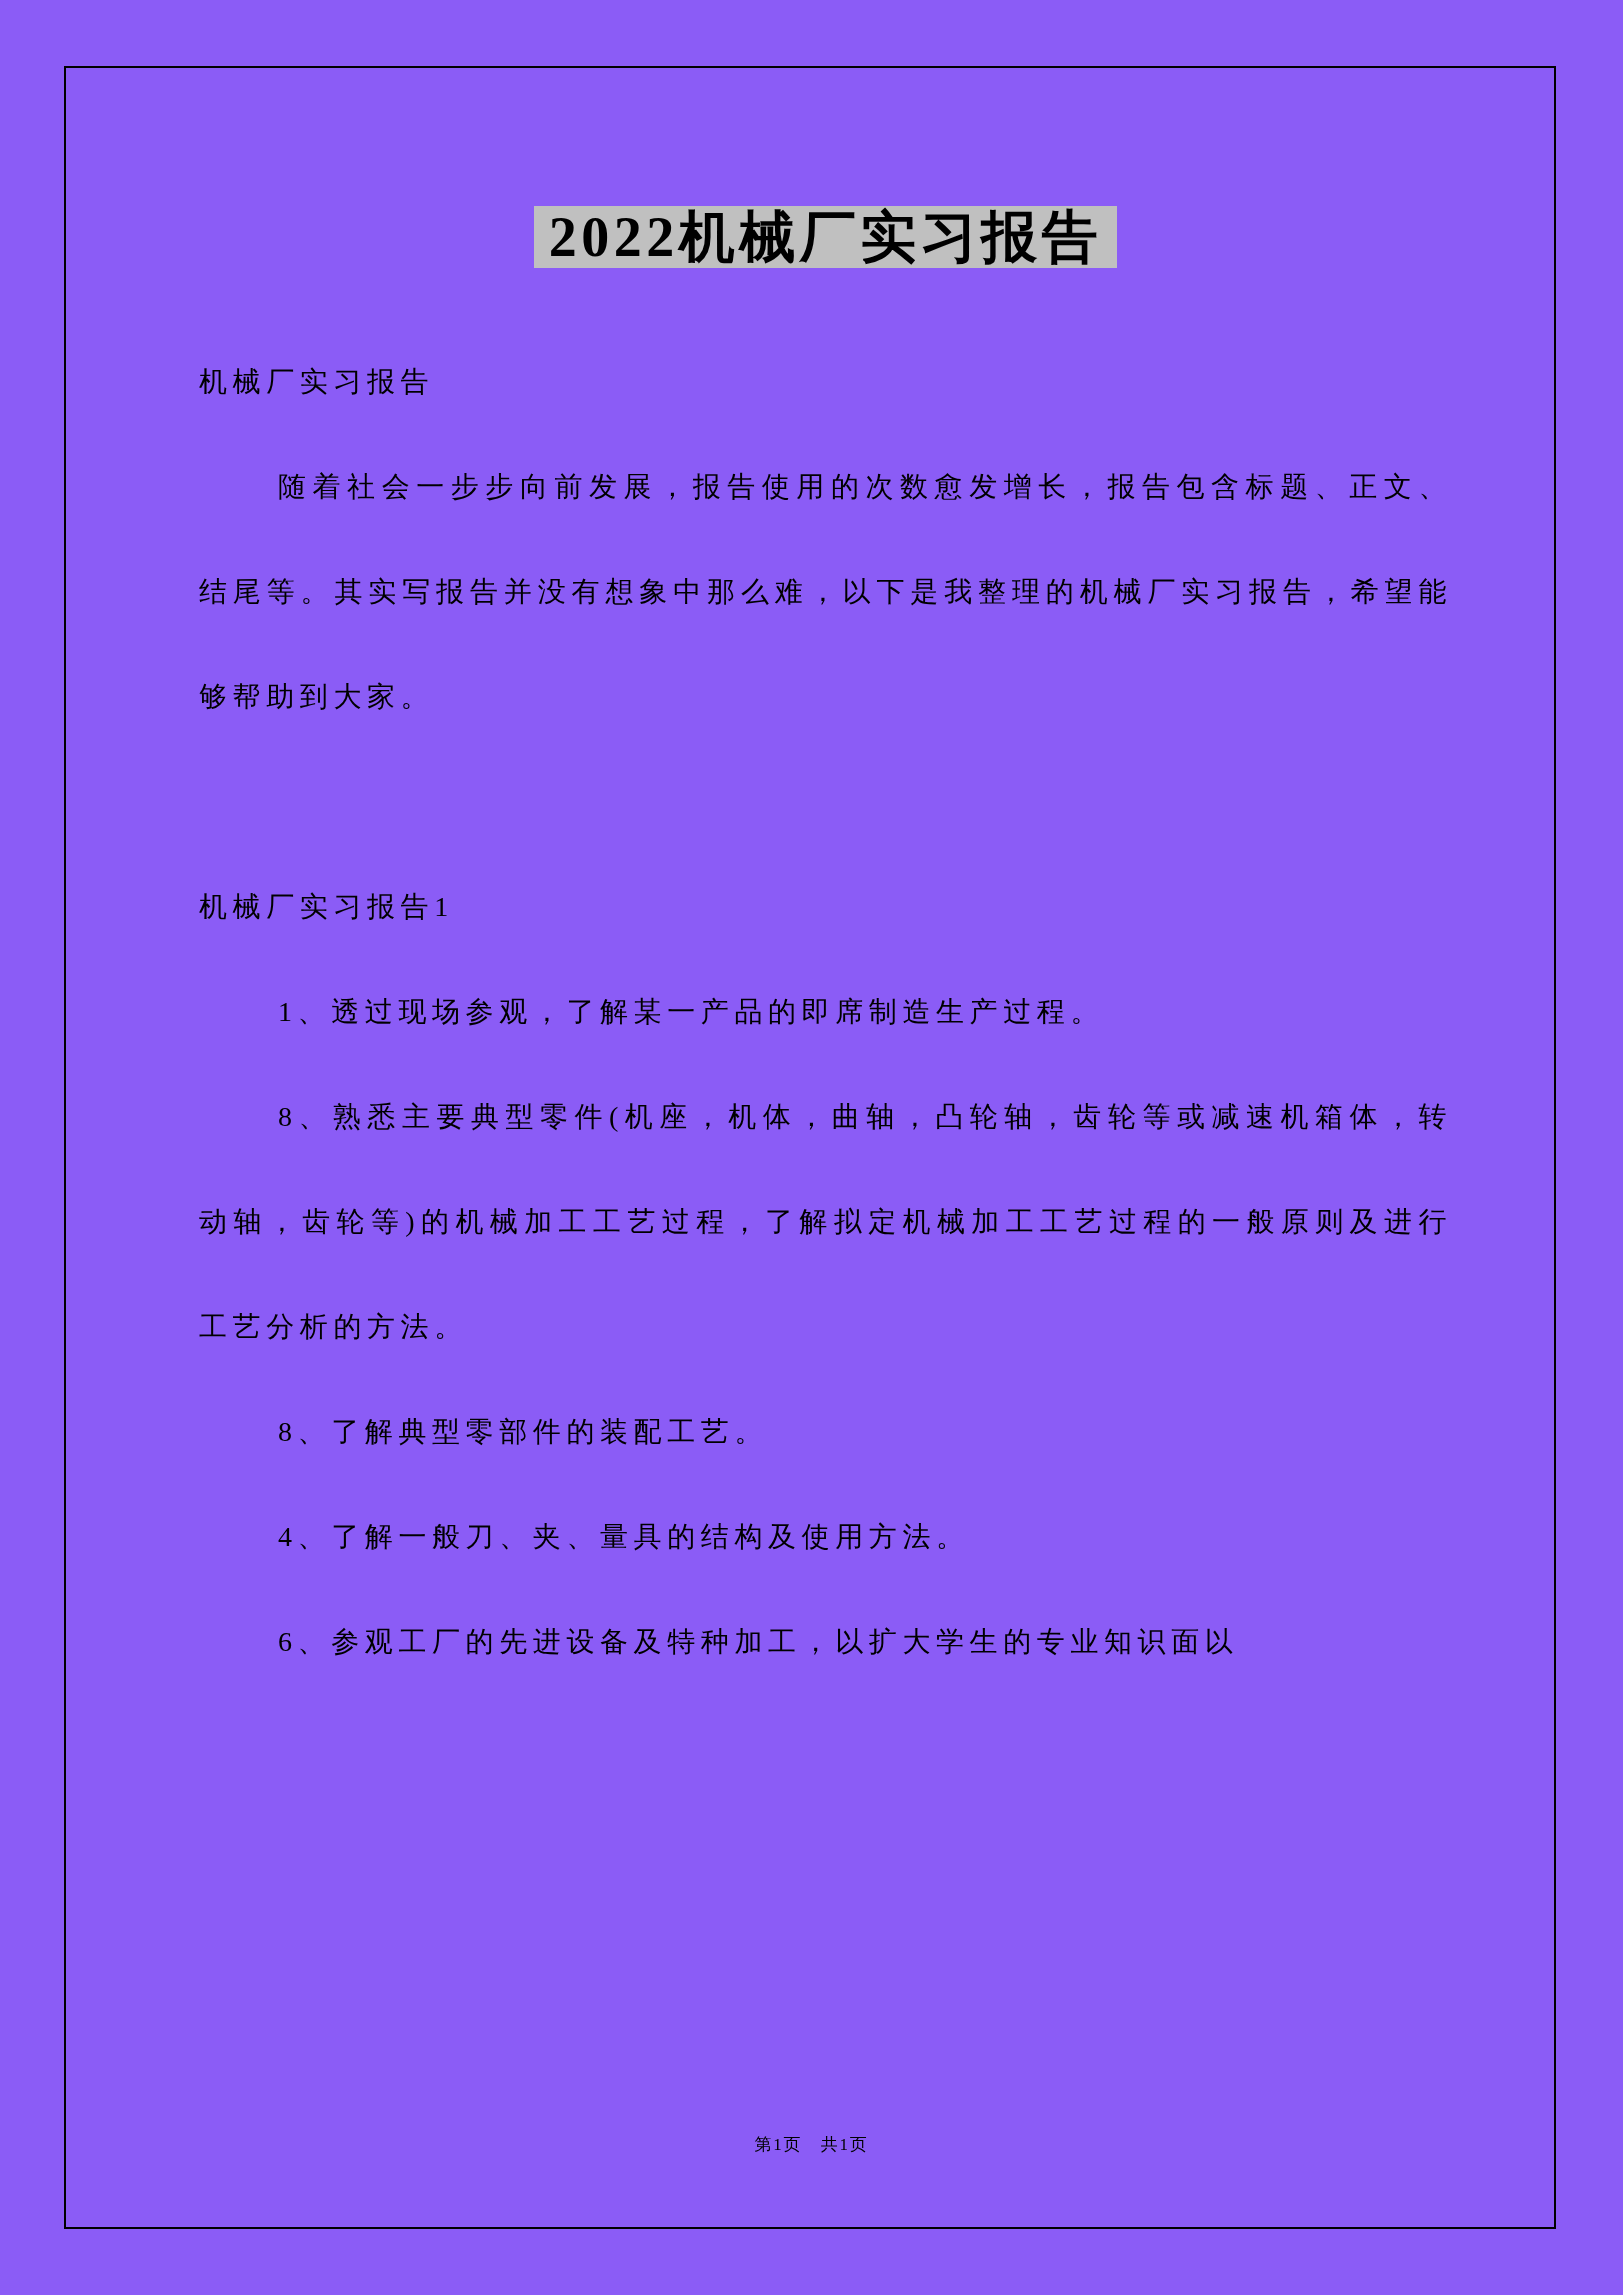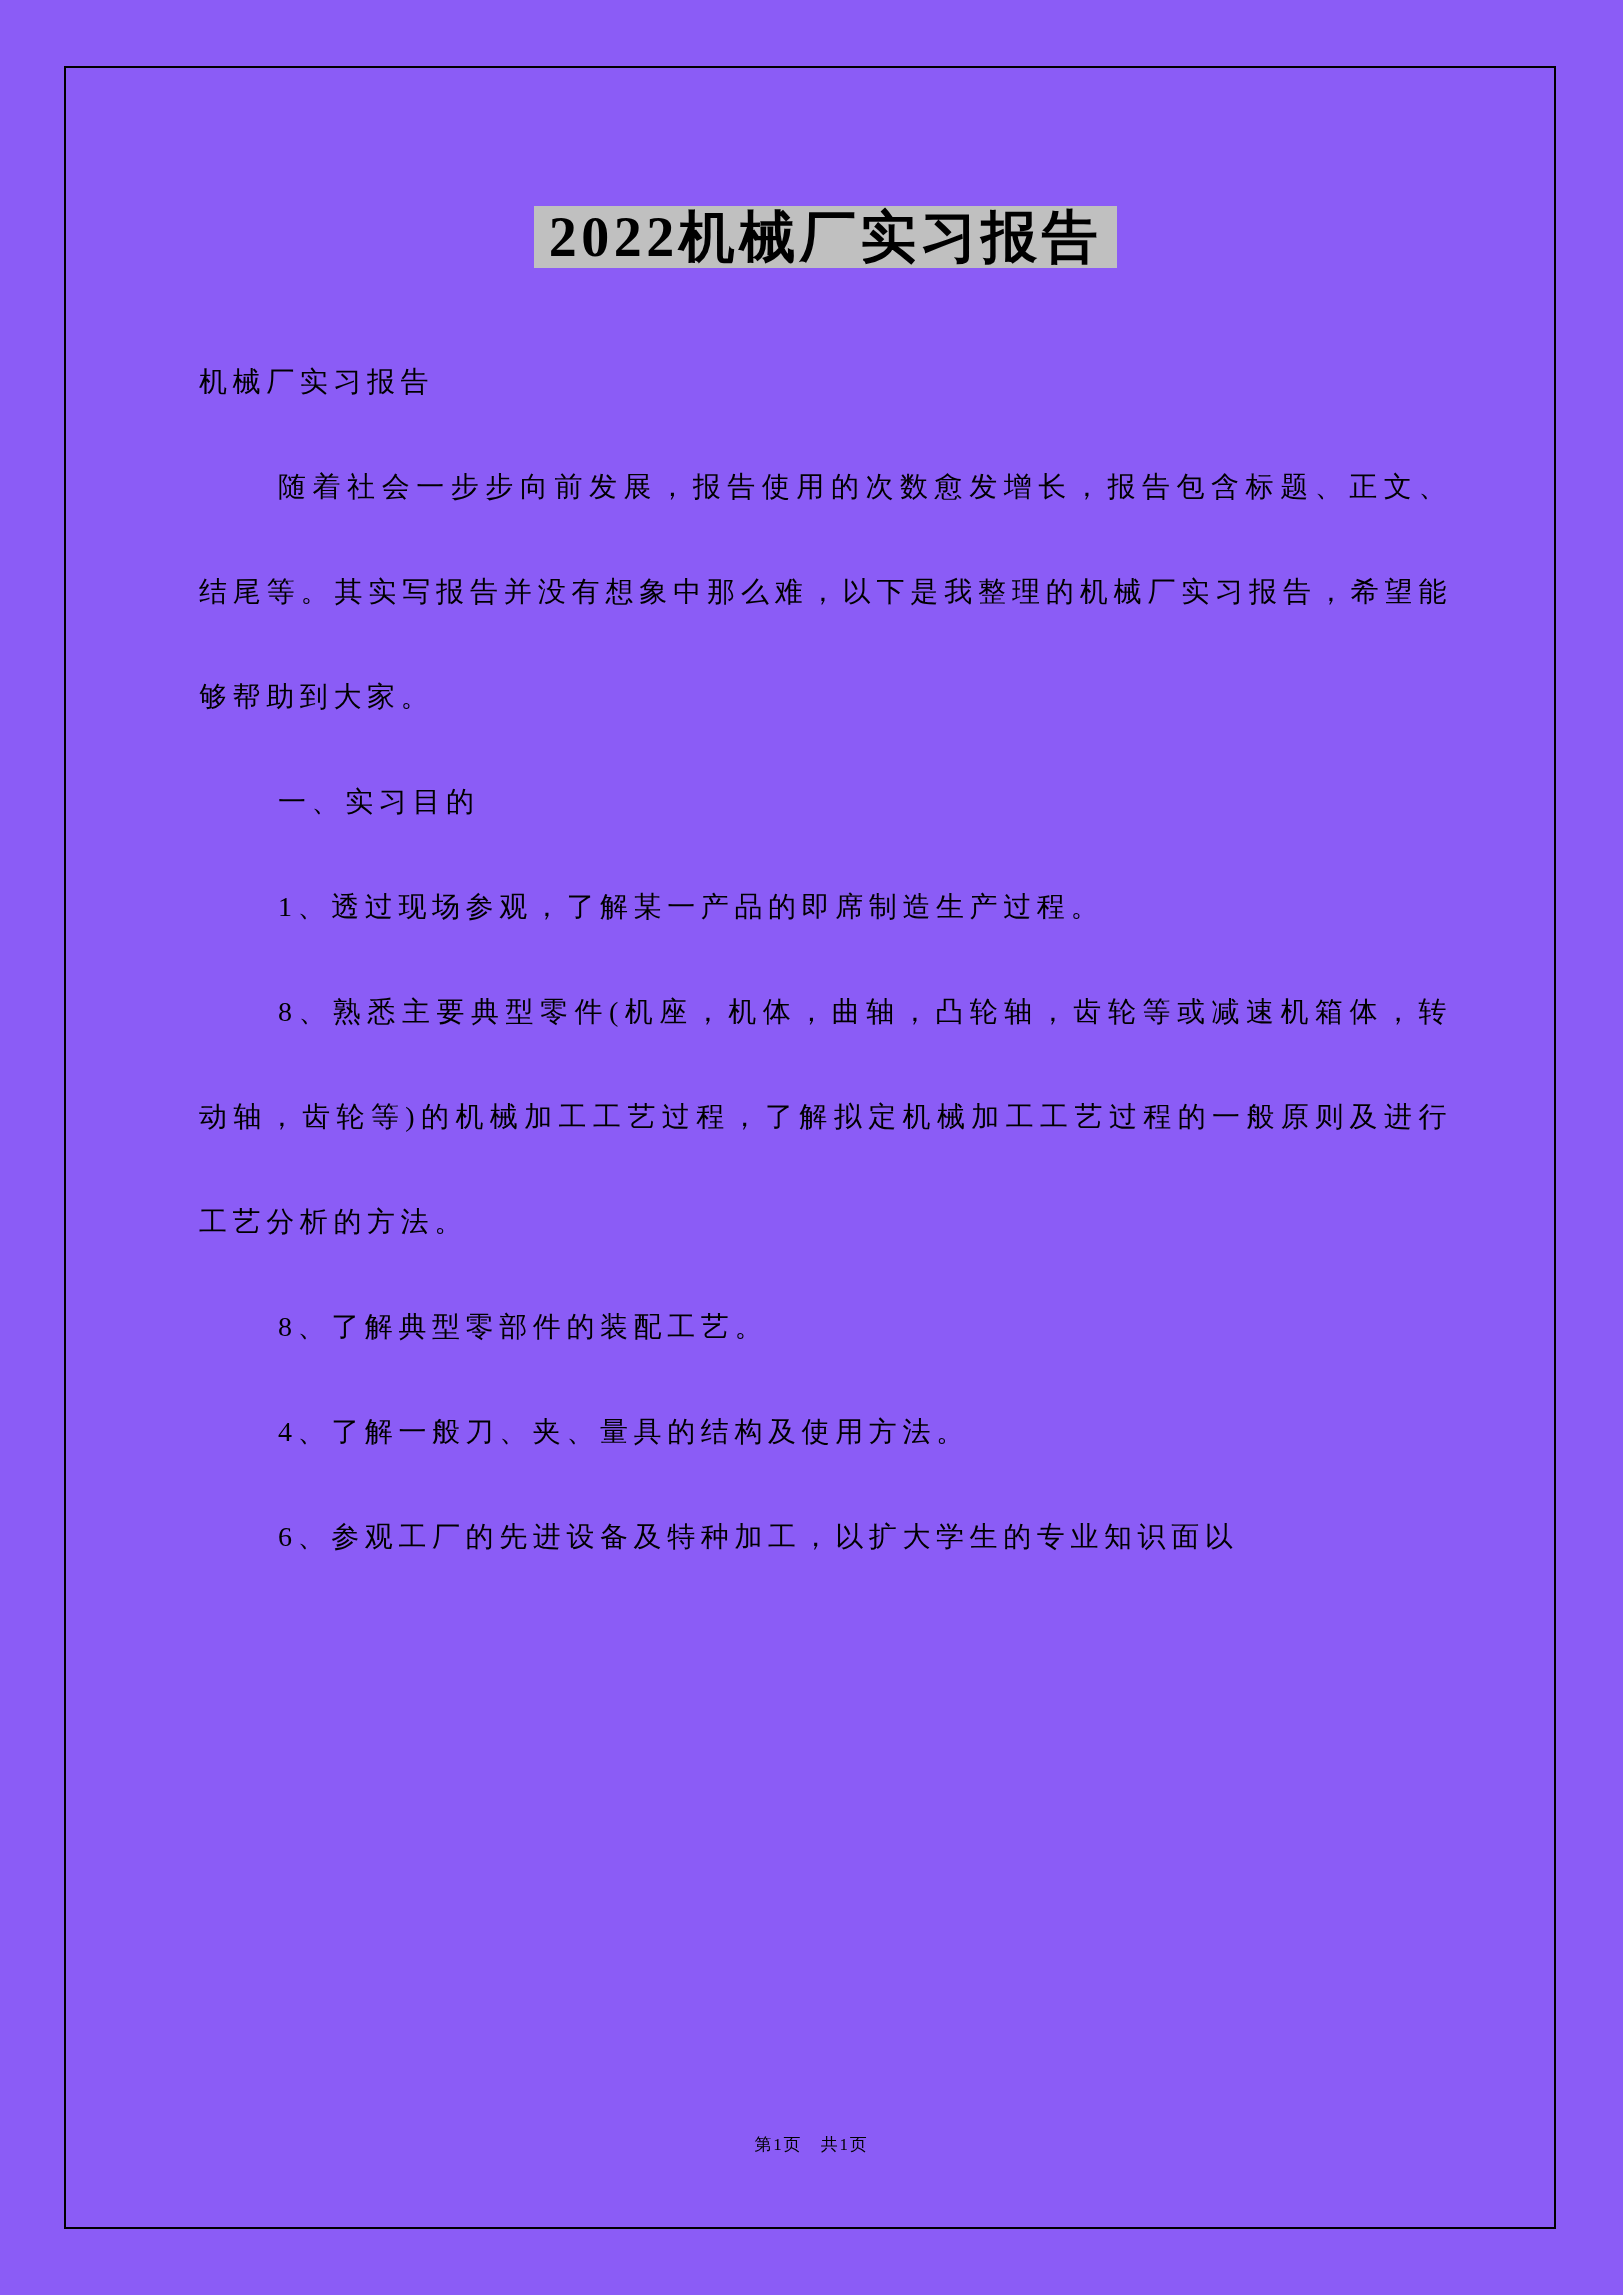--- a/index.html
+++ b/index.html
@@ -72,21 +72,21 @@
 </head>
 <body>
 
 <div class="page" style="color: rgb(0, 0, 0); background: #8b5cf6;">
   <div class="page-border"></div>
   <div class="content">
     <h1 class="doc-title"><span class="title-highlight" style="background: rgb(192, 192, 192);">2022机械厂实习报告</span></h1>
     <div id="paragraphs">
         <p class="para">机械厂实习报告</p>
         <p class="para indent">随着社会一步步向前发展，报告使用的次数愈发增长，报告包含标题、正文、结尾等。其实写报告并没有想象中那么难，以下是我整理的机械厂实习报告，希望能够帮助到大家。</p>
-        <p class="para indent">一、实习目的</p>
+        <p class="para gap">机械厂实习报告1</p>
         <p class="para indent">1、透过现场参观，了解某一产品的即席制造生产过程。</p>
         <p class="para indent">8、熟悉主要典型零件(机座，机体，曲轴，凸轮轴，齿轮等或减速机箱体，转动轴，齿轮等)的机械加工工艺过程，了解拟定机械加工工艺过程的一般原则及进行工艺分析的方法。</p>
         <p class="para indent">8、了解典型零部件的装配工艺。</p>
         <p class="para indent">4、了解一般刀、夹、量具的结构及使用方法。</p>
         <p class="para indent">6、参观工厂的先进设备及特种加工，以扩大学生的专业知识面以</p>
       </div>
   </div>
   <div class="footer"><span>第1页　共1页</span></div>
 </div>
 

